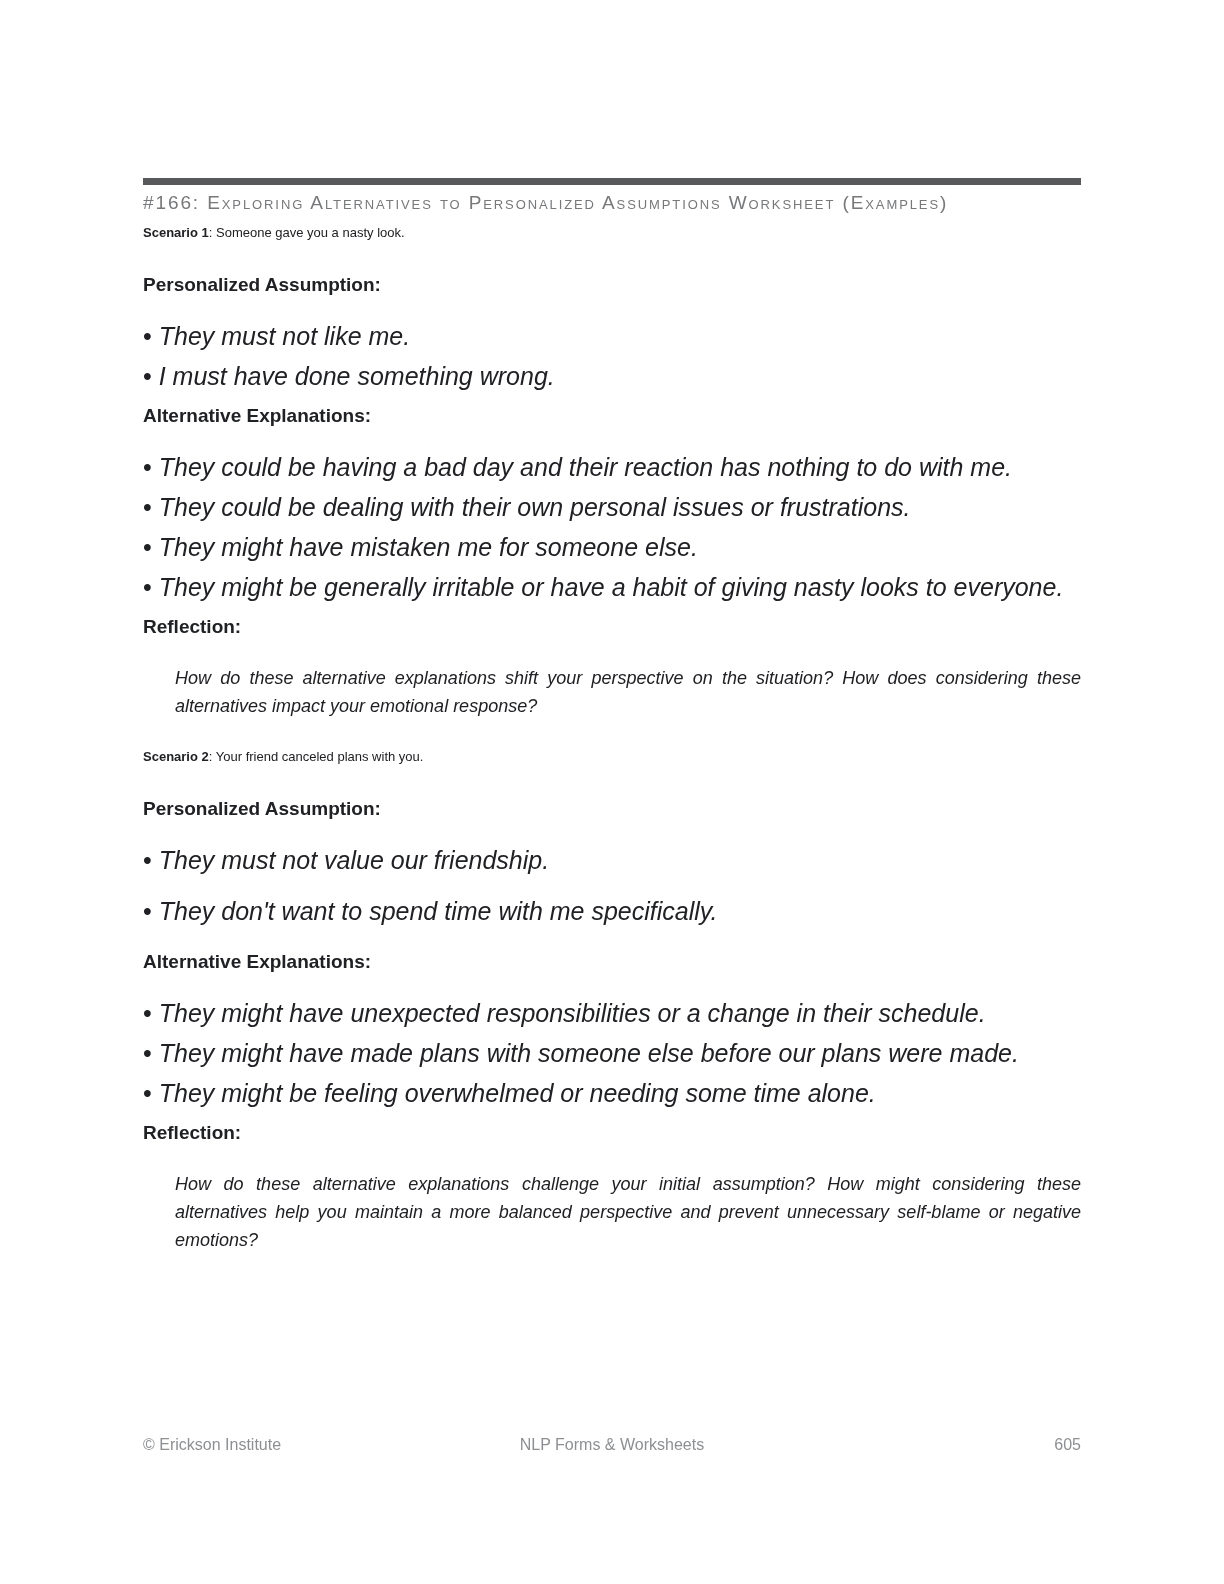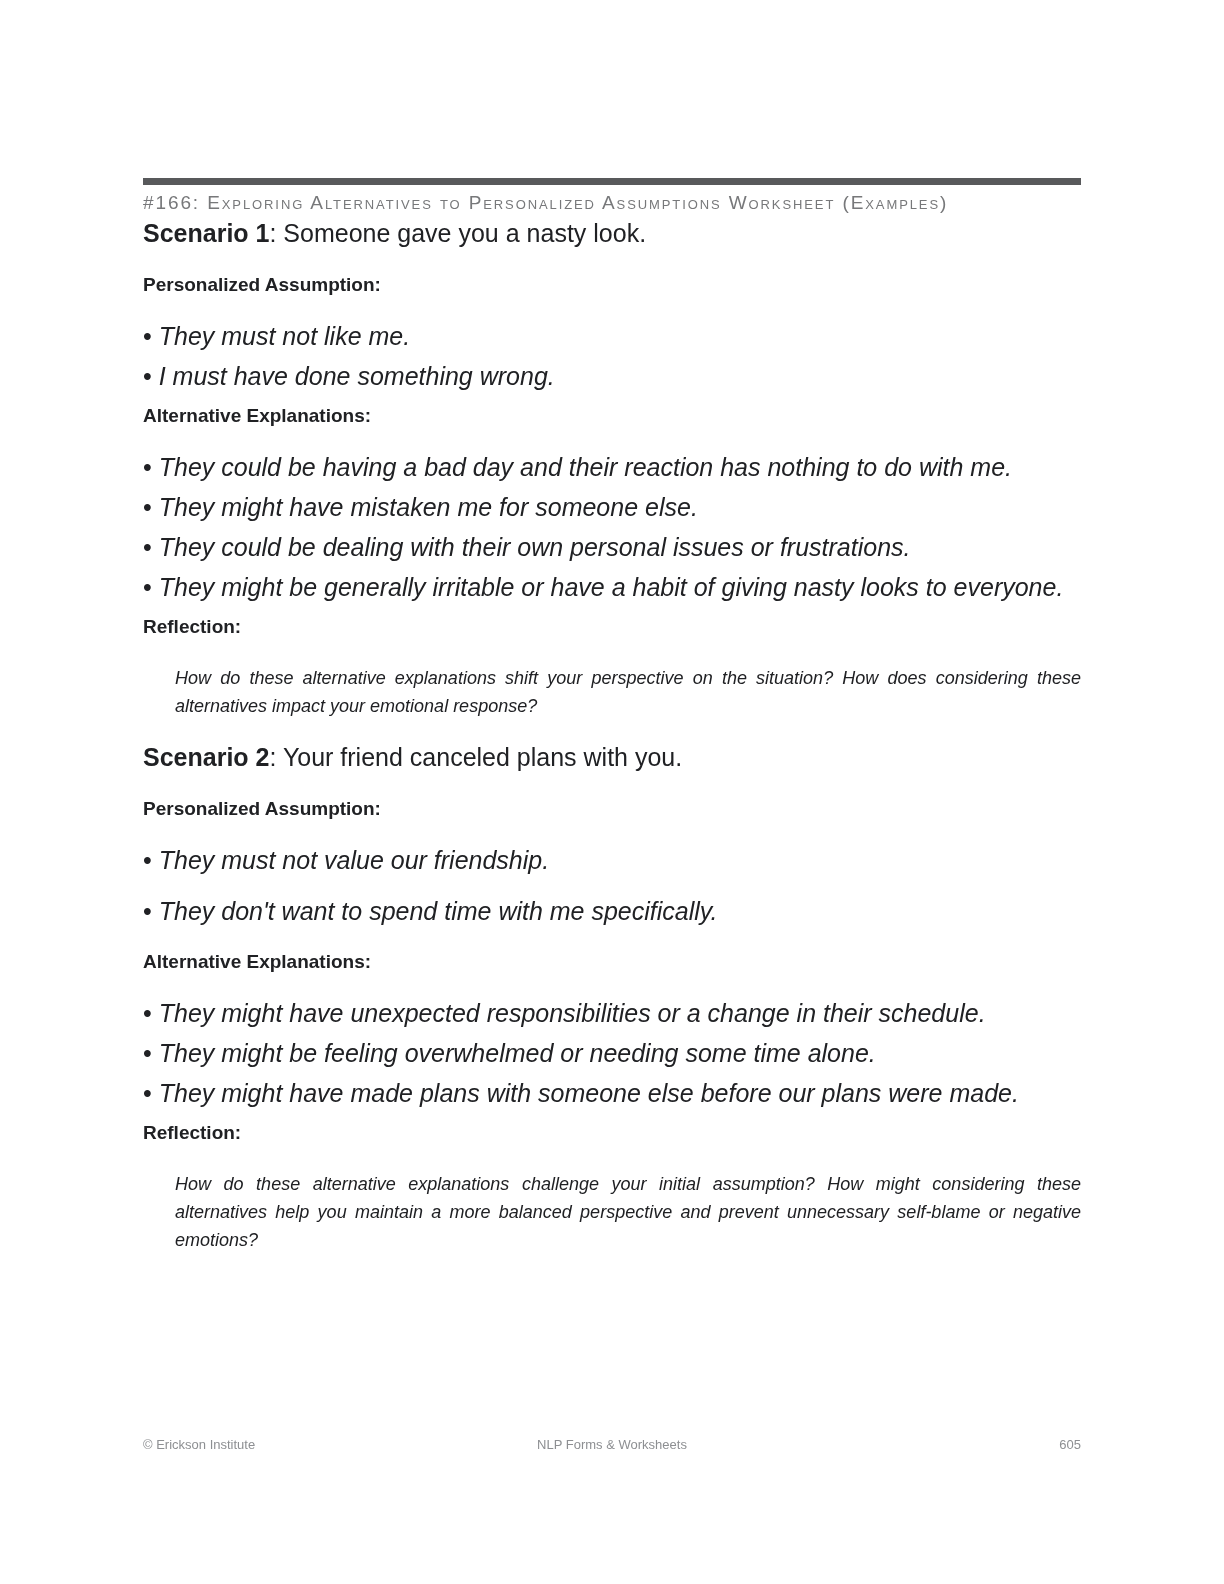--- a/index.html
+++ b/index.html
@@ -34,21 +34,21 @@
     font-size: 19px;
     line-height: 27px;
     font-variant: small-caps;
     letter-spacing: 1.9px;
     color: var(--title, #77787a);
     margin-bottom: 3px;
     white-space: nowrap;
   }
 
   .scenario-line {
-    font-size: 25px;
+    font-size: 13px;
     line-height: 28px;
     margin-bottom: 24px;
   }
   .scenario-label { font-weight: 700; }
 
   .section-heading {
     font-size: 19px;
     line-height: 28px;
     font-weight: 700;
     margin-bottom: 23px;
@@ -76,21 +76,21 @@
   }
 
   .footer {
     position: absolute;
     left: 143px;
     right: 143px;
     top: 1433px;
     display: grid;
     grid-template-columns: 1fr auto 1fr;
     align-items: baseline;
-    font-size: 13px;
+    font-size: 16px;
     line-height: 24px;
     color: var(--footer, #8d8f92);
     gap: 44px;
   }
   .footer .f-left  { justify-self: start; }
   .footer .f-center{ justify-self: center; }
   .footer .f-right { justify-self: end; text-align: right; }
 </style>
 </head>
 <body>
@@ -105,40 +105,40 @@
     <p class="scenario-line"><span class="scenario-label">Scenario 1</span><span>: Someone gave you a nasty look.</span></p>
 
     <p class="section-heading">Personalized Assumption:</p>
 
     <p class="bullet"><span>They must not like me.</span></p>
     <p class="bullet"><span>I must have done something wrong.</span></p>
 
     <p class="section-heading">Alternative Explanations:</p>
 
     <p class="bullet"><span>They could be having a bad day and their reaction has nothing to do with me.</span></p>
+    <p class="bullet"><span>They could be dealing with their own personal issues or frustrations.</span></p>
     <p class="bullet"><span>They might have mistaken me for someone else.</span></p>
-    <p class="bullet"><span>They could be dealing with their own personal issues or frustrations.</span></p>
     <p class="bullet"><span>They might be generally irritable or have a habit of giving nasty looks to everyone.</span></p>
 
     <p class="section-heading">Reflection:</p>
 
     <p class="reflection-text">How do these alternative explanations shift your perspective on the situation? How does considering these alternatives impact your emotional response?</p>
 
     <p class="scenario-line"><span class="scenario-label">Scenario 2</span><span>: Your friend canceled plans with you.</span></p>
 
     <p class="section-heading">Personalized Assumption:</p>
 
     <p class="bullet sp-wide"><span>They must not value our friendship.</span></p>
     <p class="bullet sp-wide"><span>They don't want to spend time with me specifically.</span></p>
 
     <p class="section-heading">Alternative Explanations:</p>
 
     <p class="bullet"><span>They might have unexpected responsibilities or a change in their schedule.</span></p>
+    <p class="bullet"><span>They might have made plans with someone else before our plans were made.</span></p>
     <p class="bullet"><span>They might be feeling overwhelmed or needing some time alone.</span></p>
-    <p class="bullet"><span>They might have made plans with someone else before our plans were made.</span></p>
 
     <p class="section-heading">Reflection:</p>
 
     <p class="reflection-text">How do these alternative explanations challenge your initial assumption? How might considering these alternatives help you maintain a more balanced perspective and prevent unnecessary self-blame or negative emotions?</p>
 
   </div>
 
   <div class="footer">
     <span class="f-left">© Erickson Institute</span>
     <span class="f-center">NLP Forms &amp; Worksheets</span>

